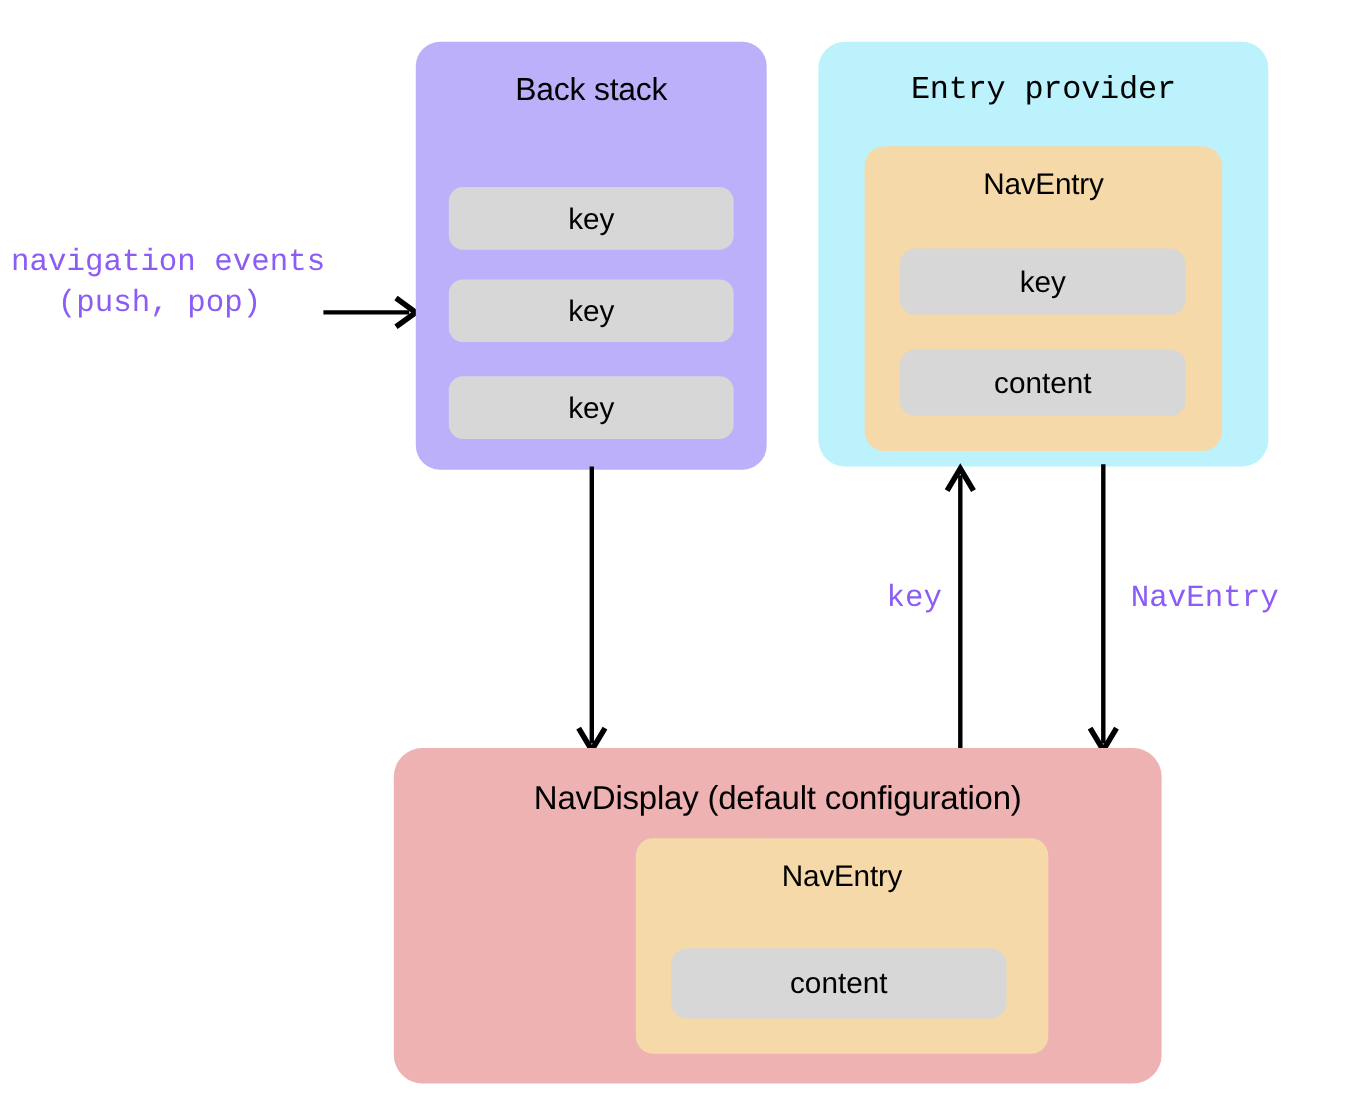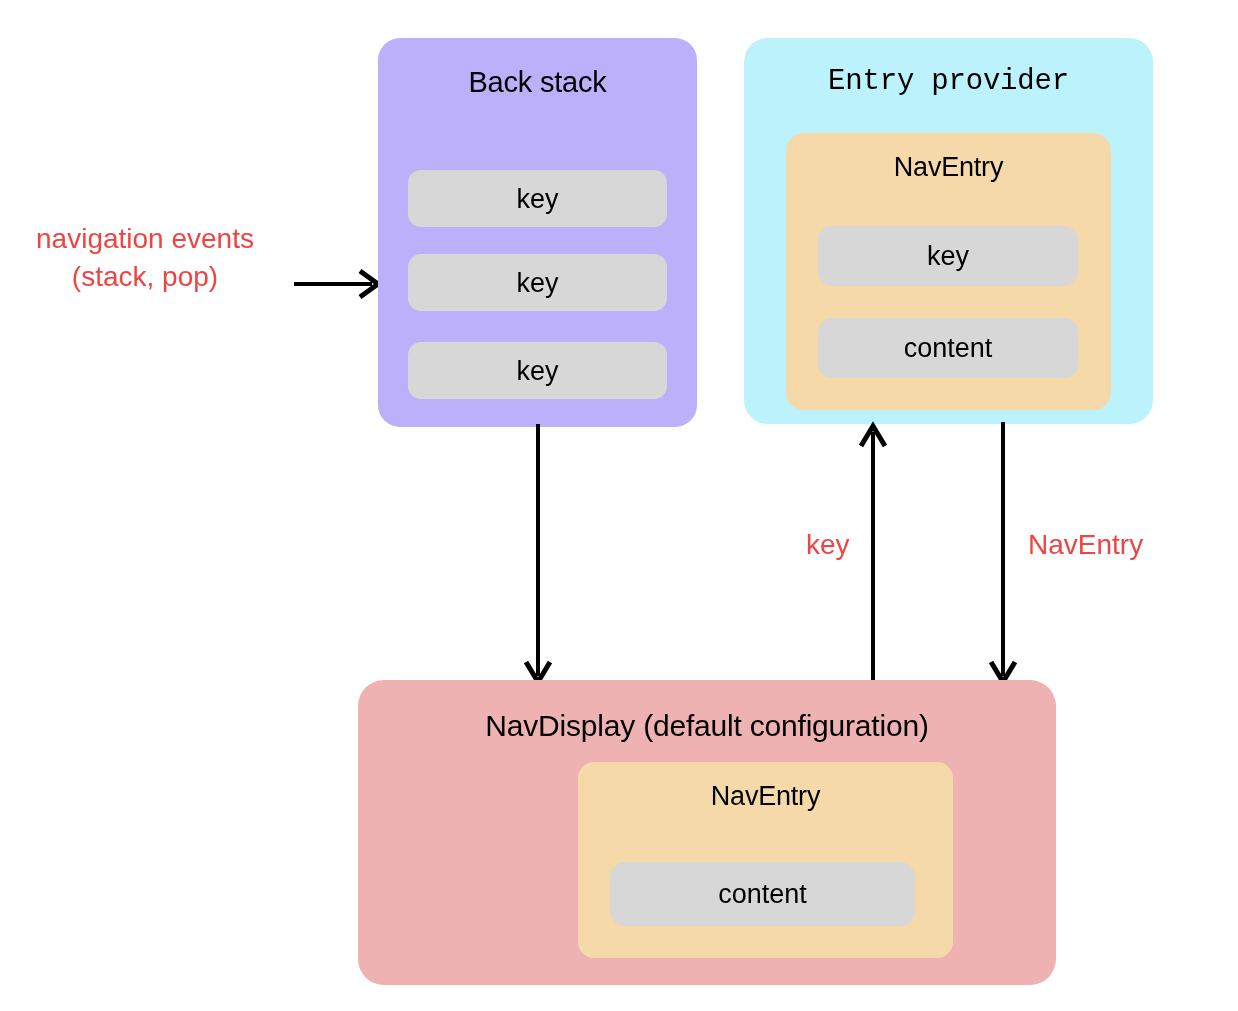--- a/index.html
+++ b/index.html
@@ -120,22 +120,23 @@
   #ep-pill-content { left: 818px; top: 318px; width: 260px; height: 60px; border-radius: 14px; }
 
   
   #nd-pill-content { left: 610px; top: 862px; width: 305px; height: 64px; border-radius: 15px; }
 
   
   .freetext {
     position: absolute;
     font-size: 28px;
     line-height: 38px;
-    color: #ef4444;
+    color: #8b5cf6;
     white-space: nowrap;
+    font-family: Liberation Mono, monospace;
   }
   #nav-events-label {
     left: 10px;
     top: 220px;
     width: 270px;
     text-align: center;
   }
   #nav-events-label .l1 { display: block; }
   #nav-events-label .l2 { display: block; }
 
@@ -160,21 +161,21 @@
   #arrow-nd-to-ep     { left: 855px; top: 420px; }
   #arrow-ep-to-nd     { left: 985px; top: 420px; }
 </style>
 </head>
 <body>
 
 <div id="canvas">
 
   <div class="freetext" id="nav-events-label">
     <span class="l1">navigation events</span>
-    <span class="l2">(stack, pop)</span>
+    <span class="l2">(push, pop)</span>
   </div>
 
   <svg class="arrow-svg" id="arrow-nav-events" width="92" height="32" viewBox="0 0 92 32">
     <line x1="2" y1="16" x2="80" y2="16" stroke="#000000" stroke-width="4"></line>
     <polyline points="68,3 86,16 68,29" fill="none" stroke="#000000" stroke-width="5" stroke-linecap="butt" stroke-linejoin="miter"></polyline>
   </svg>
 
   <div class="box" id="backstack-box">
     <div class="box-title">Back stack</div>
   </div>

